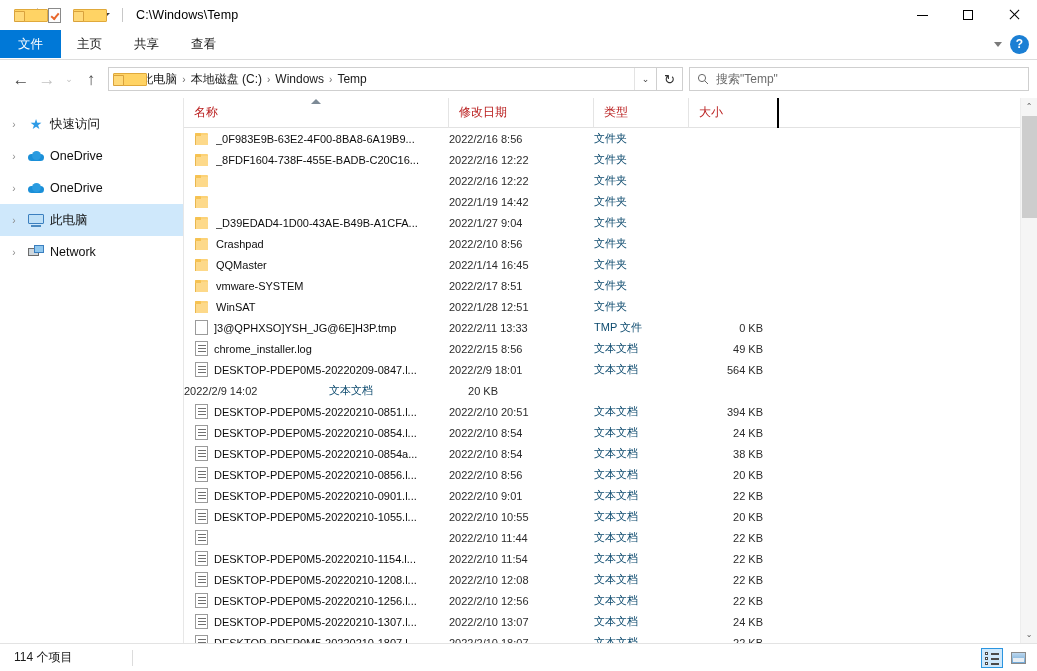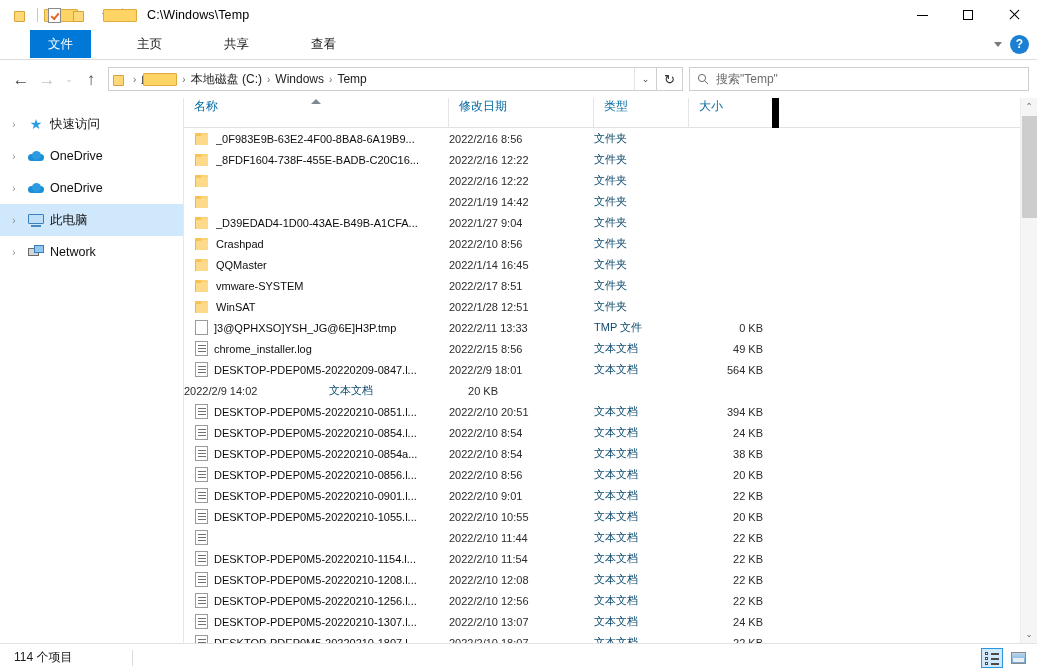--- a/index.html
+++ b/index.html
@@ -18,33 +18,33 @@
   .titlebar { height: 30px; display: flex; align-items: center; background:#fff; flex: none; }
   .qat { display:flex; align-items:center; padding-left:8px; gap:0px; height:30px; }
   .qat-btn { width:26px; height:24px; display:flex; align-items:center; justify-content:center; }
   .sep { width:1px; height:14px; background:#c8c8c8; margin:0 3px; }
   .folder-ico { position:relative; width:15px; height:13px; }
   .folder-ico .tab { position:absolute; left:0; top:0; width:15px; height:13px; background:#ffd364; border:1px solid #e0a93b; border-radius:1px; }
   .folder-ico .body { position:absolute; left:0; top:2px; width:11px; height:11px; background:#ffd978; border:1px solid #d9a23c; border-radius:0 0 1px 1px; }
   .prop-ico { position:relative; width:13px; height:15px; background:#fdfdfd; border:1px solid #8a8a8a; }
   .prop-ico::after { content:""; position:absolute; left:2px; top:4px; width:6px; height:3px; border-left:2px solid #e8662a; border-bottom:2px solid #e8662a; transform: rotate(-50deg); }
   .chev-down { width:0;height:0;border-left:4px solid transparent;border-right:4px solid transparent;border-top:4px solid #3c3c3c; }
-  .title-text { margin-left:21px; font-size:12.5px; color:#000; letter-spacing:.1px; }
+  .title-text { margin-left:10px; font-size:12.5px; color:#000; letter-spacing:.1px; }
   .wincontrols { margin-left:auto; display:flex; height:30px; }
   .wc { width:46px; height:30px; display:flex; align-items:center; justify-content:center; }
   .ic-min { width:11px; height:1px; background:#000; }
   .ic-max { width:10px; height:10px; border:1px solid #000; }
   .ic-close { position:relative; width:12px; height:12px; }
   .ic-close::before, .ic-close::after { content:""; position:absolute; left:0; top:5px; width:13px; height:1px; background:#000; }
   .ic-close::before { transform: rotate(45deg); }
   .ic-close::after { transform: rotate(-45deg); }
 
   
   .tabbar { height: 30px; display:flex; align-items:flex-start; background:#fff; border-bottom:1px solid #dcdcdc; flex:none; position:relative; }
-  .tab { height:28px; padding:0 16px; display:flex; align-items:center; font-size:12.5px; color:#1a1a1a;margin-left:30px; }
+  .tab { height:28px; padding:0 16px; display:flex; align-items:center; font-size:12.5px; color:#1a1a1a; }
   .tab.file { background:#0078d7; color:#ffffff; padding:0 18px; }
   .ribbon-right { margin-left:auto; display:flex; align-items:center; gap:8px; padding-right:8px; height:28px; }
   .chev-sm { width:0;height:0;border-left:4px solid transparent;border-right:4px solid transparent;border-top:5px solid #7a7a7a; }
   .help-btn { width:19px; height:19px; border-radius:50%; background:#1b7fd4; color:#fff; font-size:12px; font-weight:bold; display:flex; align-items:center; justify-content:center; }
 
   
   .addrbar { height:38px; display:flex; align-items:center; padding:0 8px; gap:0; background:#fff; flex:none; }
   .nav-btn { width:26px; height:26px; display:flex; align-items:center; justify-content:center; color:#4c4c4c; font-size:16px; }
   .nav-btn.disabled { color:#c2c2c2; }
   .nav-btn.small { width:18px; }
@@ -75,25 +75,25 @@
   .monitor { width:16px; height:13px; position:relative; }
   .monitor .scr { position:absolute; left:0; top:0; width:16px; height:10px; border:1px solid #3b7fbf; background:#bfe0f7; border-radius:1px; }
   .monitor .base { position:absolute; left:3px; bottom:0; width:10px; height:2px; background:#4a89c0; }
   .netico { width:16px; height:14px; position:relative; }
   .netico .m1 { position:absolute; left:0; top:3px; width:11px; height:8px; border:1px solid #6b6b6b; background:#cfd7dd; }
   .netico .m2 { position:absolute; left:6px; top:0; width:10px; height:8px; border:1px solid #3b7fbf; background:#8fc7ee; }
 
   .content { flex:1; display:flex; flex-direction:column; min-width:0; position:relative; }
 
   .colhead { height:30px; display:flex; align-items:center; border-bottom:1px solid #e2e2e2; background:#fff; flex:none; position:relative; }
-  .col { height:30px; display:flex; align-items:flex-start; font-size:12px; color:#0369a1; padding-left:10px; border-right:1px solid #e4e4e4; position:relative; }
+  .col { height:30px; display:flex; align-items:center; font-size:12px; color:#b91c1c; padding-left:10px; border-right:1px solid #e4e4e4; position:relative; }
   .col.name { width:265px; }
   .col.date { width:145px; }
   .col.type { width:95px; }
-  .col.size { width:90px; border-right:7px solid #000000; }
+  .col.size { width:90px; border-right:2px solid #000000; }
   .col.filler { flex:1; border-right:none; }
   .sort-caret { position:absolute; left:50%; top:1px; transform:translateX(-50%); width:0;height:0;border-left:5px solid transparent;border-right:5px solid transparent;border-bottom:5px solid #7d8a96; }
 
   .filelist { flex:1; overflow:hidden; position:relative; }
   .row { height:21px; display:flex; align-items:center; font-size:11px; color:#0d0d0d; }
   .cell { display:flex; align-items:center; overflow:hidden; white-space:nowrap; }
   .cell.name { width:265px; padding-left:10px; gap:6px; }
   .cell.date { width:145px; color:#2b2b2b; }
   .cell.type { width:95px; color:#0c4a6e; }
   .cell.size { width:90px; justify-content:flex-end; padding-right:16px; color:#2b2b2b; }

